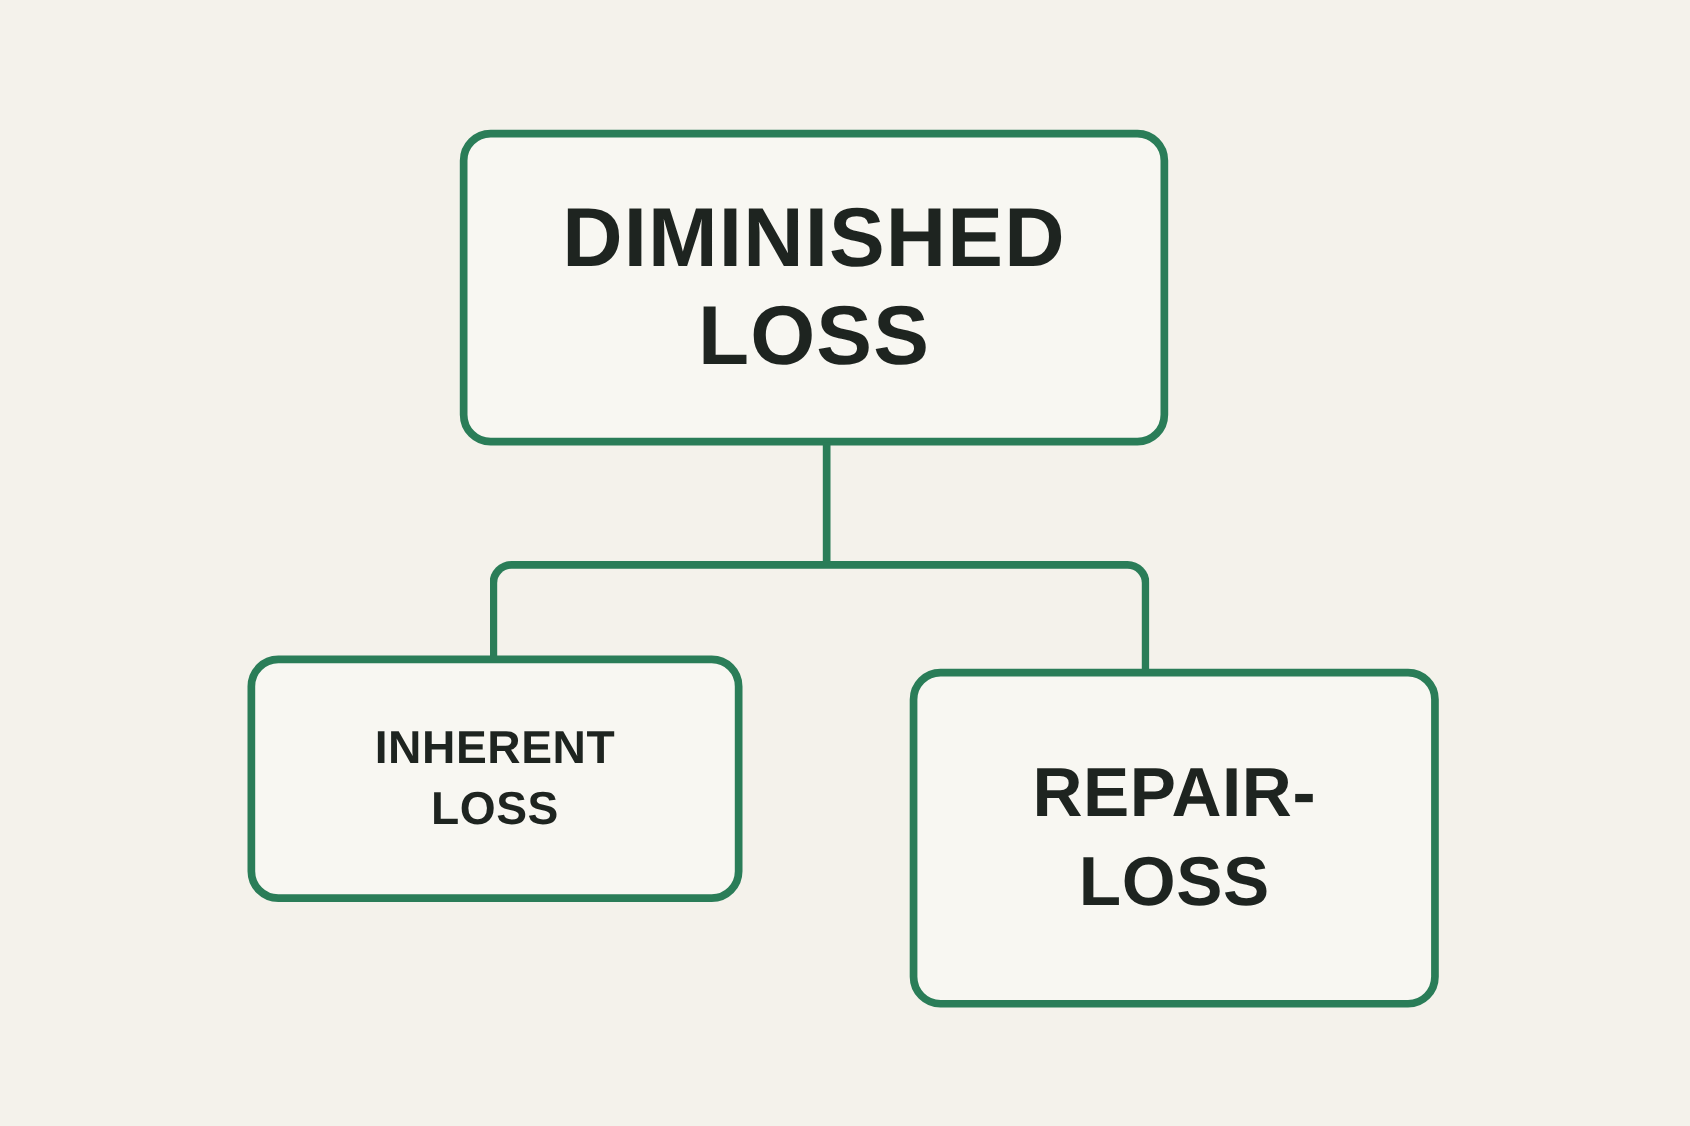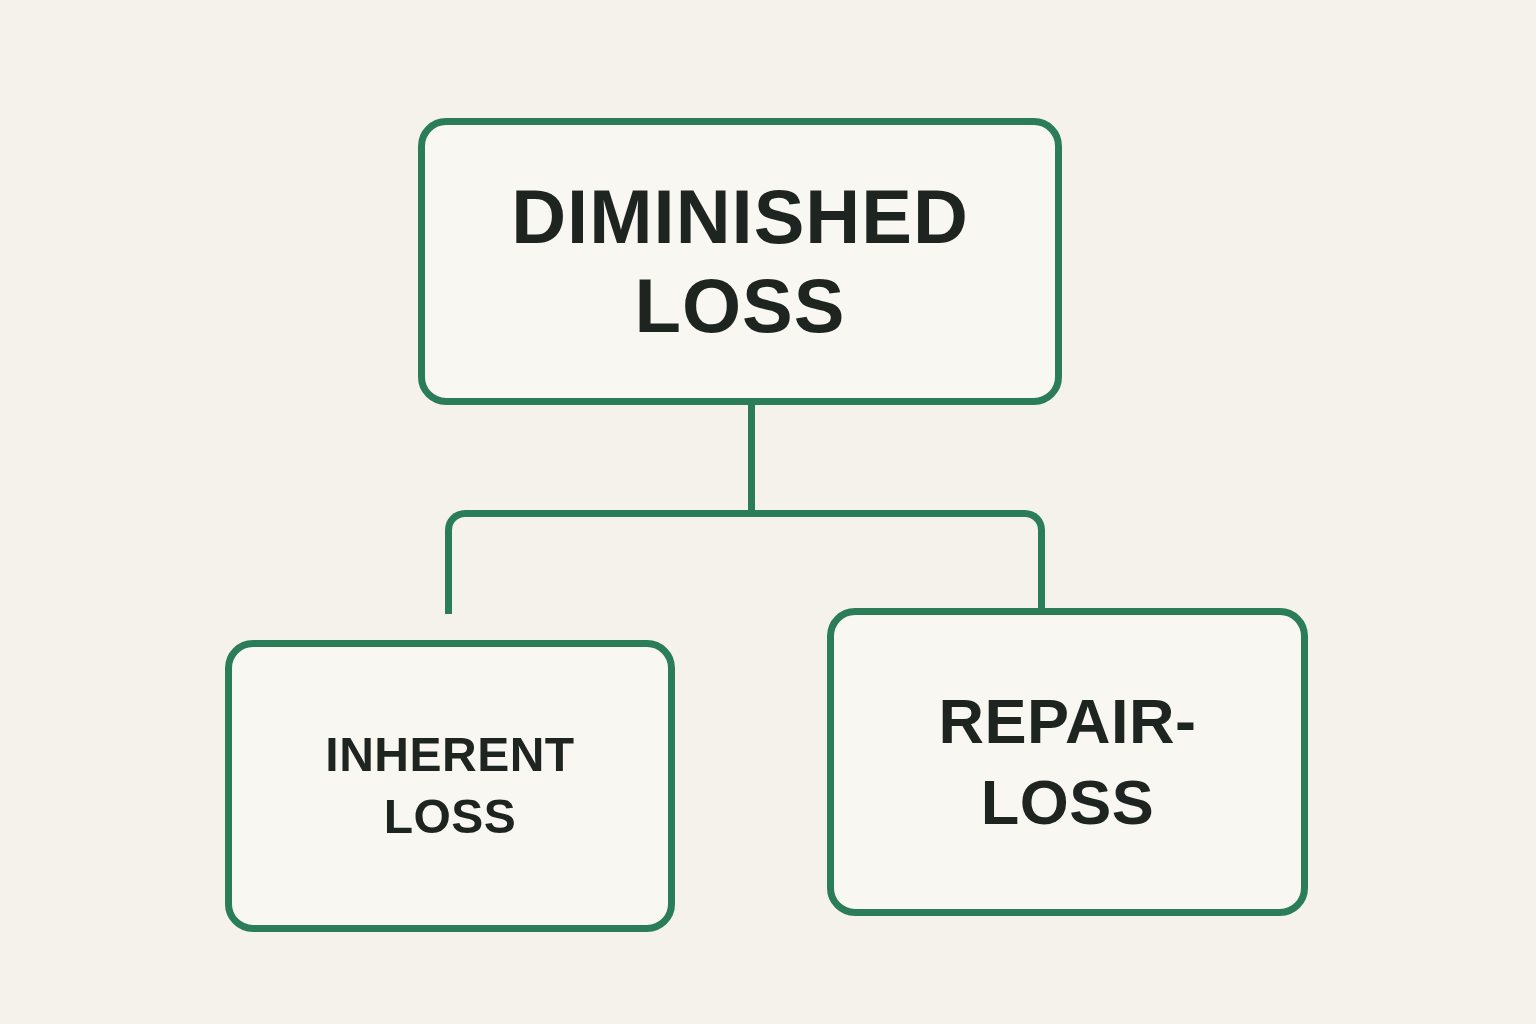--- a/index.html
+++ b/index.html
@@ -37,24 +37,24 @@
     left: 418px;
     top: 118px;
     width: 644px;
     height: 287px;
     font-size: 76px;
     line-height: 1.17;
     letter-spacing: 1px;
   }
   .left-node {
     left: 225px;
-    top: 640px;
+    top: 596px;
     width: 450px;
-    height: 292px;
-    font-size: 48px;
+    height: 224px;
+    font-size: 42px;
     line-height: 1.3;
     letter-spacing: 0.5px;
   }
   .right-node {
     left: 827px;
     top: 608px;
     width: 481px;
     height: 308px;
     font-size: 63px;
     line-height: 1.28;

